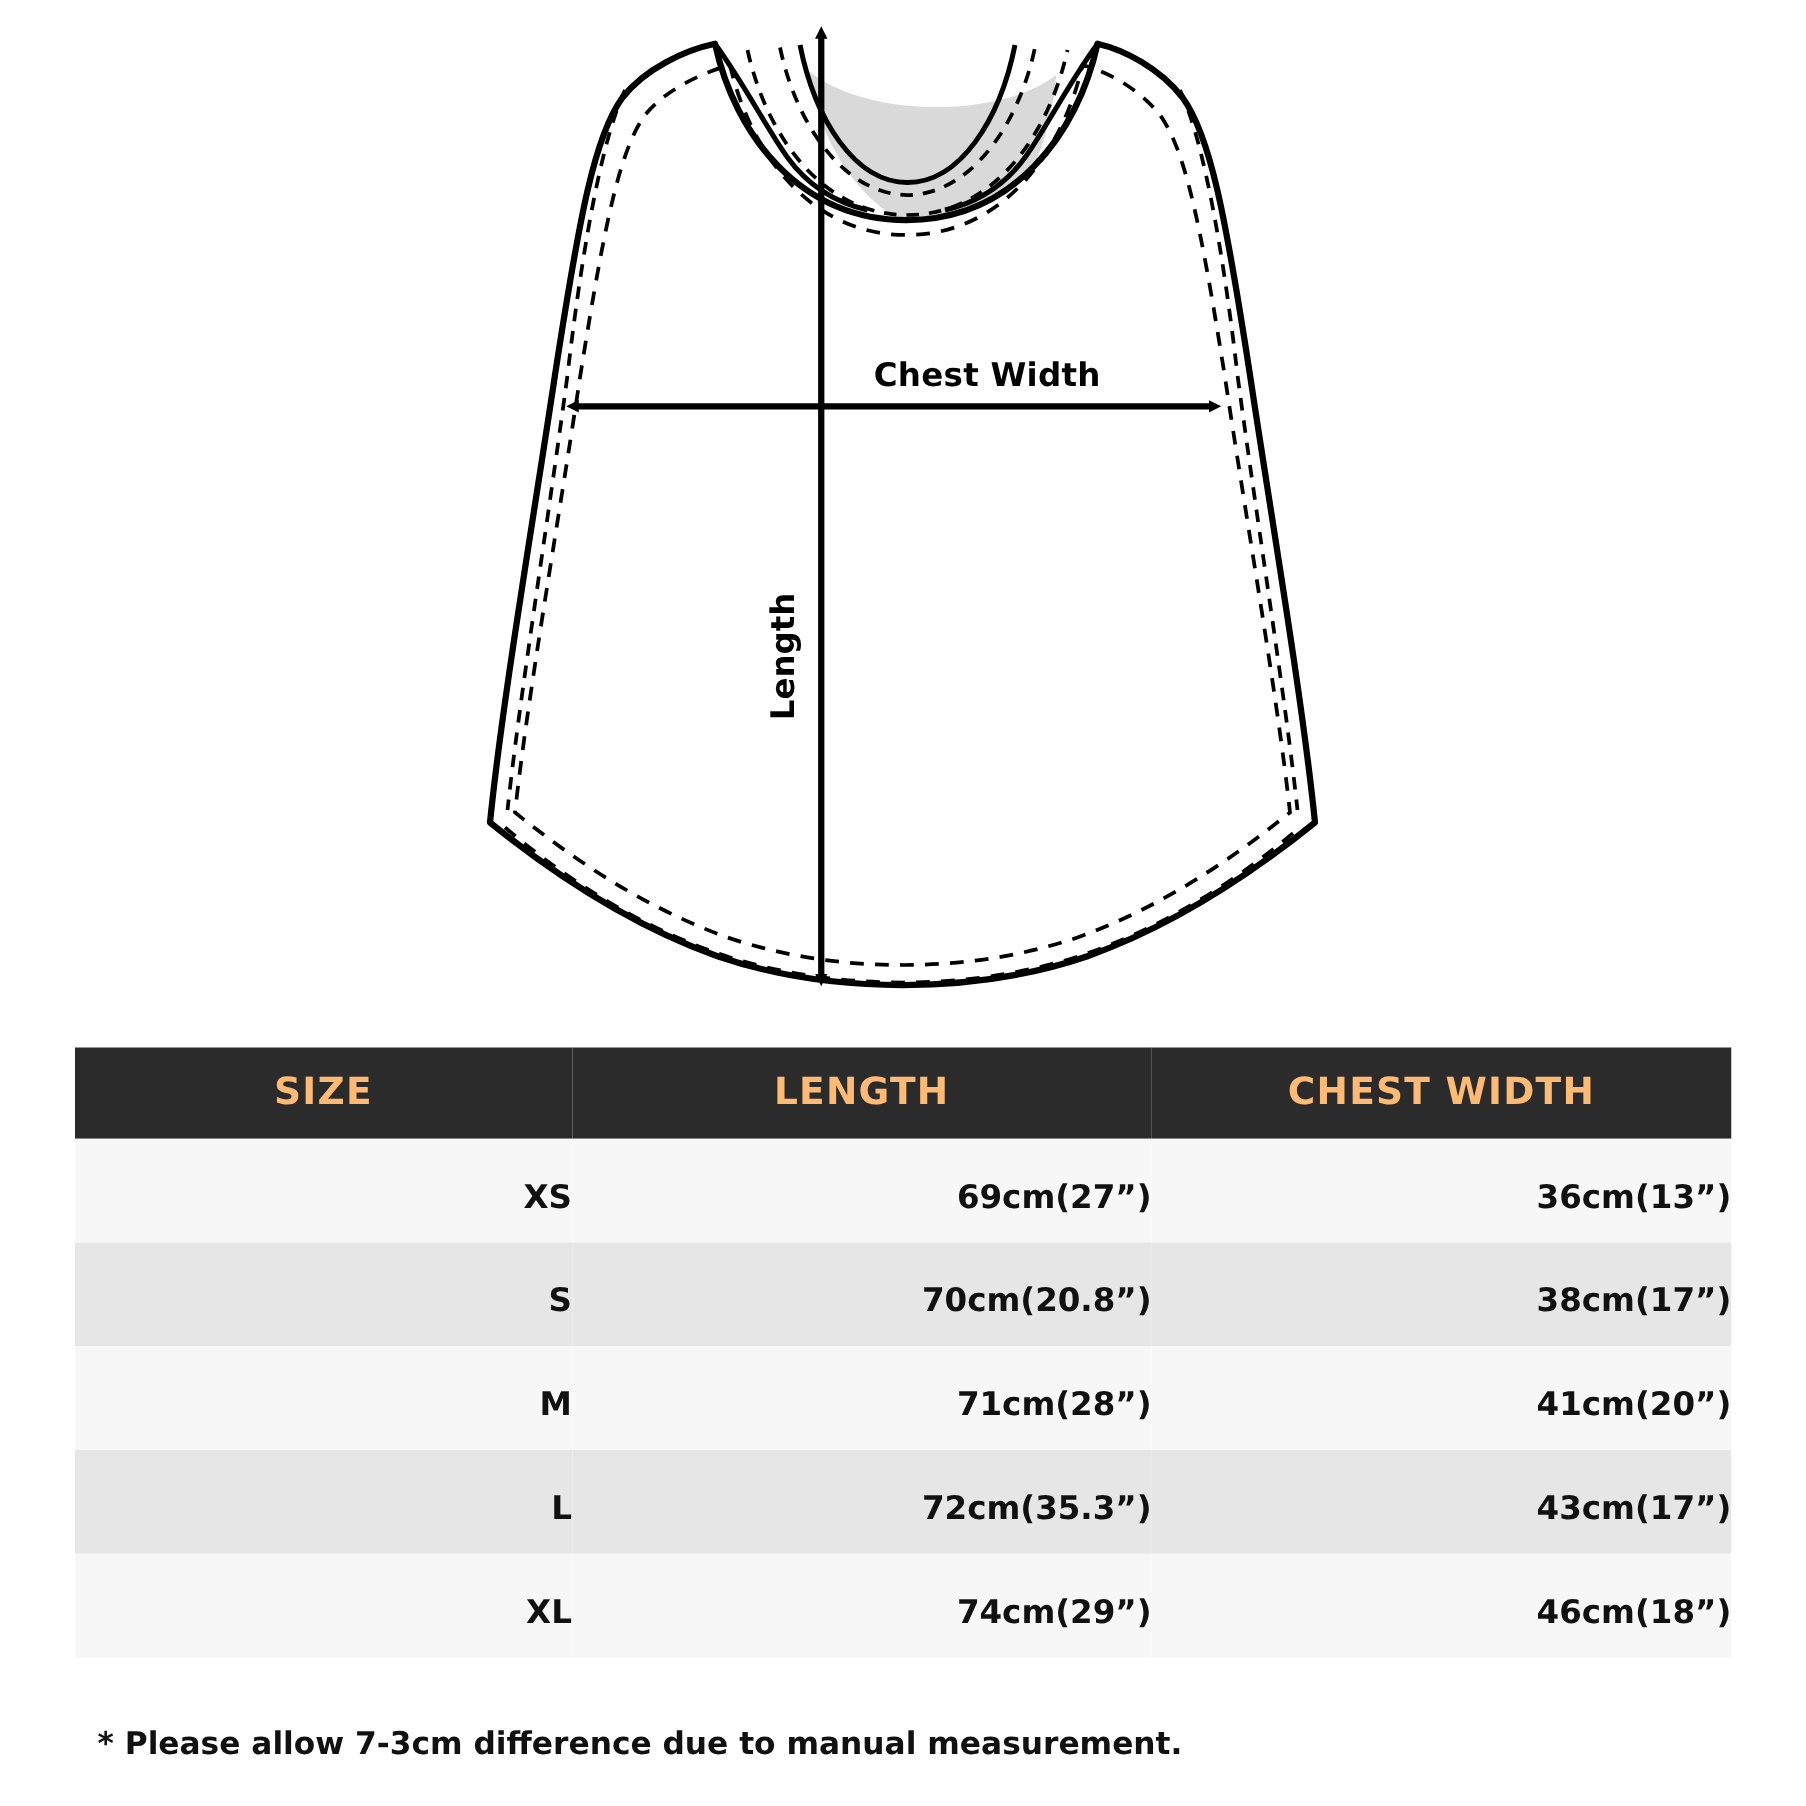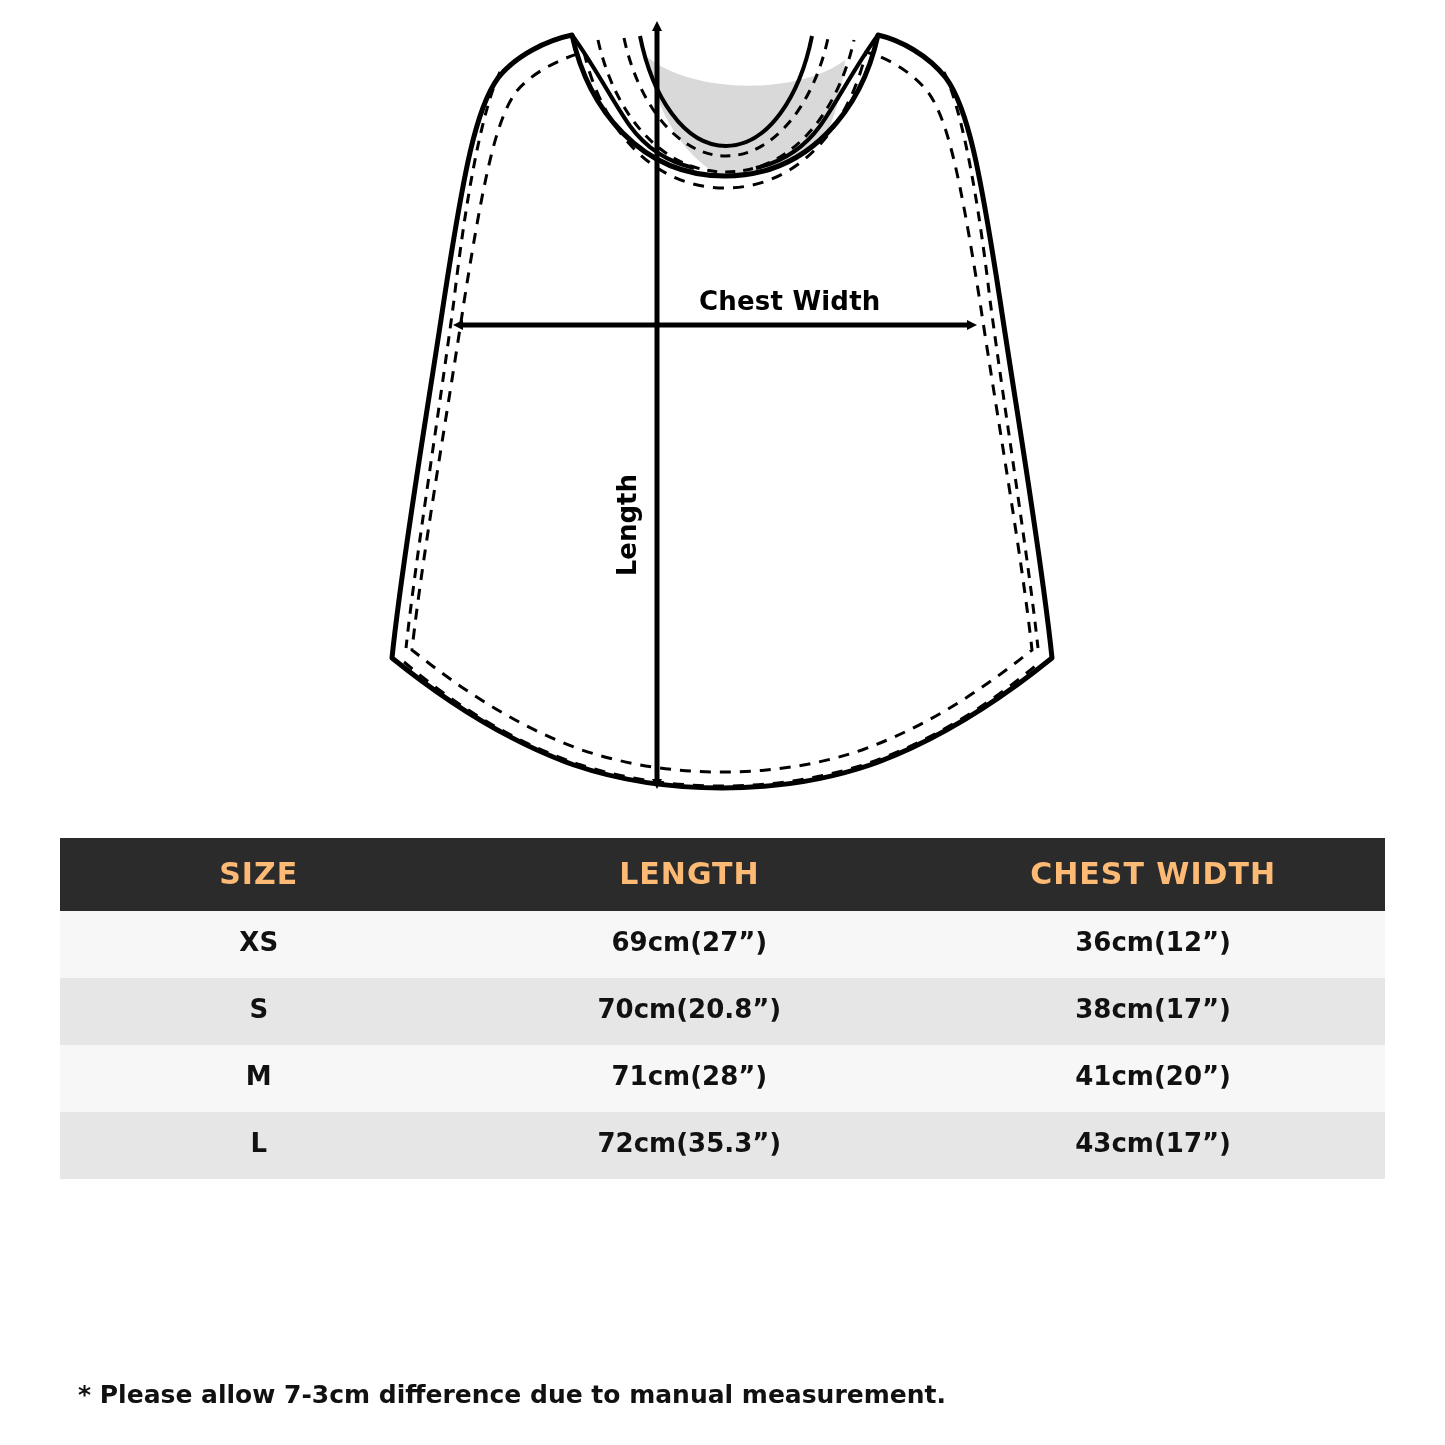--- a/index.html
+++ b/index.html
@@ -76,22 +76,22 @@
     color: #fdba74;
     font-size: 30px;
     font-weight: bold;
     letter-spacing: 1px;
     padding: 18px 0 20px 0;
     text-align: center;
   }
   table.size-table tbody td {
     font-size: 26px;
     font-weight: bold;
-    text-align: center;
-    padding: 16px 0 21px 0;
+    text-align: right;
+    padding: 32px 0 21px 0;
     color: #111111;
   }
   table.size-table tbody tr.odd td {
     background: #f7f7f7;
   }
   table.size-table tbody tr.even td {
     background: #e6e6e6;
   }
   .col-size { width: 30%; }
   .col-length { width: 35%; }
@@ -186,36 +186,41 @@
         <tr>
           <th class="col-size">SIZE</th>
           <th class="col-length">LENGTH</th>
           <th class="col-chest">CHEST WIDTH</th>
         </tr>
       </thead>
       <tbody>
         <tr class="odd">
           <td>XS</td>
           <td>69cm(27”)</td>
-          <td>36cm(12”)</td>
+          <td>36cm(13”)</td>
         </tr>
         <tr class="even">
           <td>S</td>
           <td>70cm(20.8”)</td>
           <td>38cm(17”)</td>
         </tr>
         <tr class="odd">
           <td>M</td>
           <td>71cm(28”)</td>
           <td>41cm(20”)</td>
         </tr>
         <tr class="even">
           <td>L</td>
           <td>72cm(35.3”)</td>
           <td>43cm(17”)</td>
         </tr>
+        <tr class="odd">
+          <td>XL</td>
+          <td>74cm(29”)</td>
+          <td>46cm(18”)</td>
+        </tr>
       </tbody>
     </table>
   </div>
 
   <div class="footnote">* Please allow 7-3cm difference due to manual measurement.</div>
 
 </div>
 
 </body></html>

